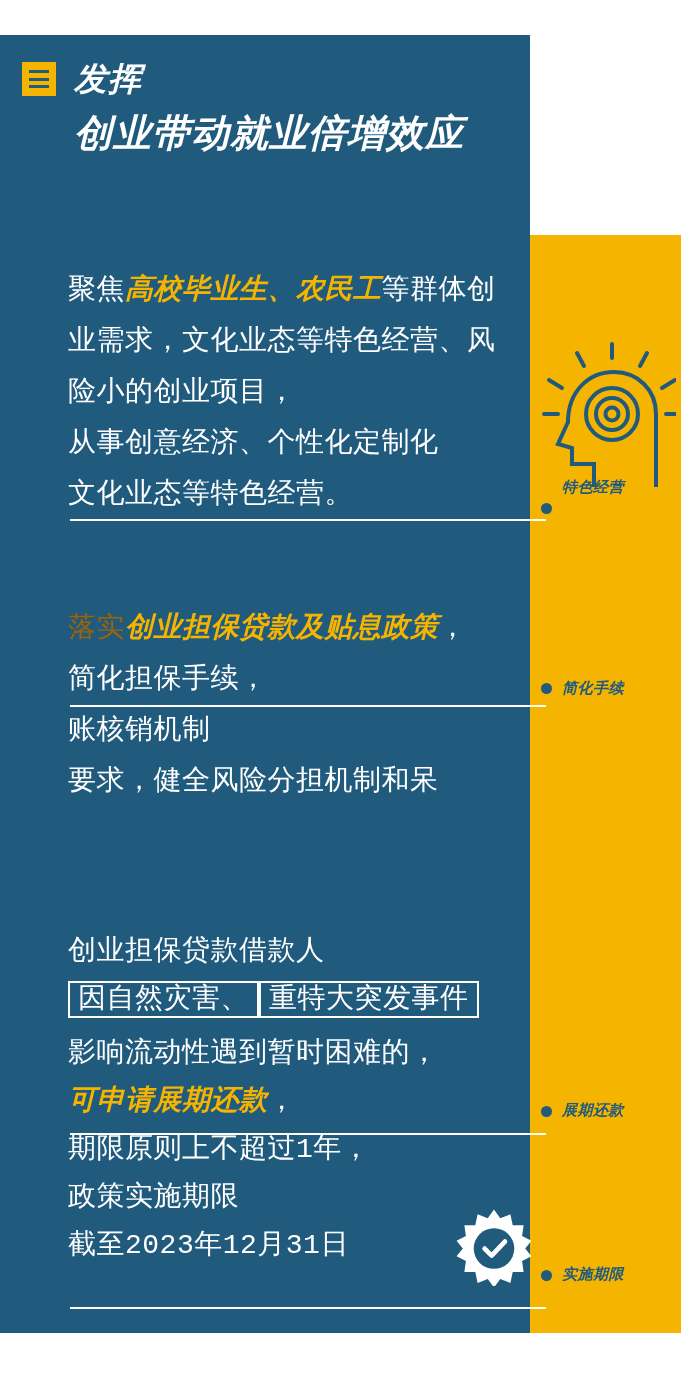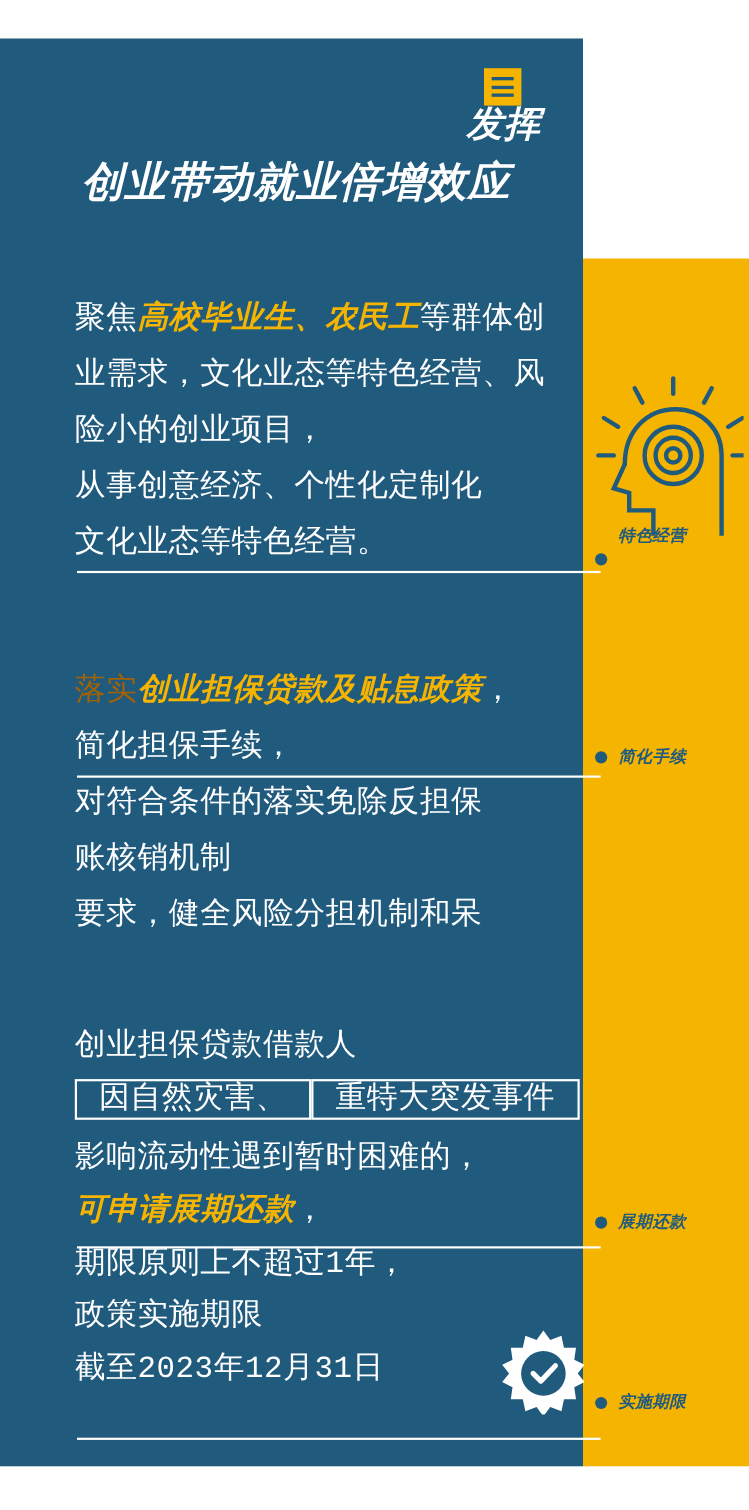--- a/index.html
+++ b/index.html
@@ -37,22 +37,21 @@
   }
   
   .header {
     position: absolute;
     left: 22px;
     top: 62px;
     width: 470px;
   }
   .header-row {
     display: flex;
-    align-items: flex-end;
-    flex-direction: column;
+    align-items: flex-start;
   }
   .hamburger {
     width: 34px;
     height: 34px;
     background: #f5b400;
     position: relative;
     flex: 0 0 auto;
     margin-right: 18px;
   }
   .hamburger i {
@@ -96,21 +95,21 @@
   .block .hl {
     color: #f5b400;
     font-weight: bold;
     font-style: italic;
   }
   .block .hl-plain {
     color: #a16207;
   }
   .boxed {
     border: 2px solid #ffffff;
-    padding: 1px 20px;
+    padding: 1px 8px;
     white-space: nowrap;
     margin-top: 16px;
   }
   #block1 { left: 68px; top: 265px; width: 430px; }
   #block2 { left: 68px; top: 603px; width: 440px; }
   #block3 { left: 68px; top: 928px; width: 450px; }
   .tight { line-height: 48px; }
   
   .conn {
     position: absolute;
@@ -179,21 +178,20 @@
     <div>险小的创业项目，</div>
     <div>从事创意经济、个性化定制化</div>
     <div>文化业态等特色经营。</div>
   </div>
 
   <div class="block" id="block2">
     <div>
       <span class="hl-plain">落实</span><span class="hl">创业担保贷款及贴息政策</span><span>，</span>
     </div>
     <div>简化担保手续，</div>
-    <div>对符合条件的落实免除反担保</div>
     <div>账核销机制</div>
     <div>要求，健全风险分担机制和呆</div>
   </div>
 
   <div class="block tight" id="block3">
     <div>创业担保贷款借款人</div>
     <div style="white-space:nowrap;">
       <span class="boxed">因自然灾害、</span><span class="boxed">重特大突发事件</span>
     </div>
     <div style="margin-top:6px;">影响流动性遇到暂时困难的，</div>

